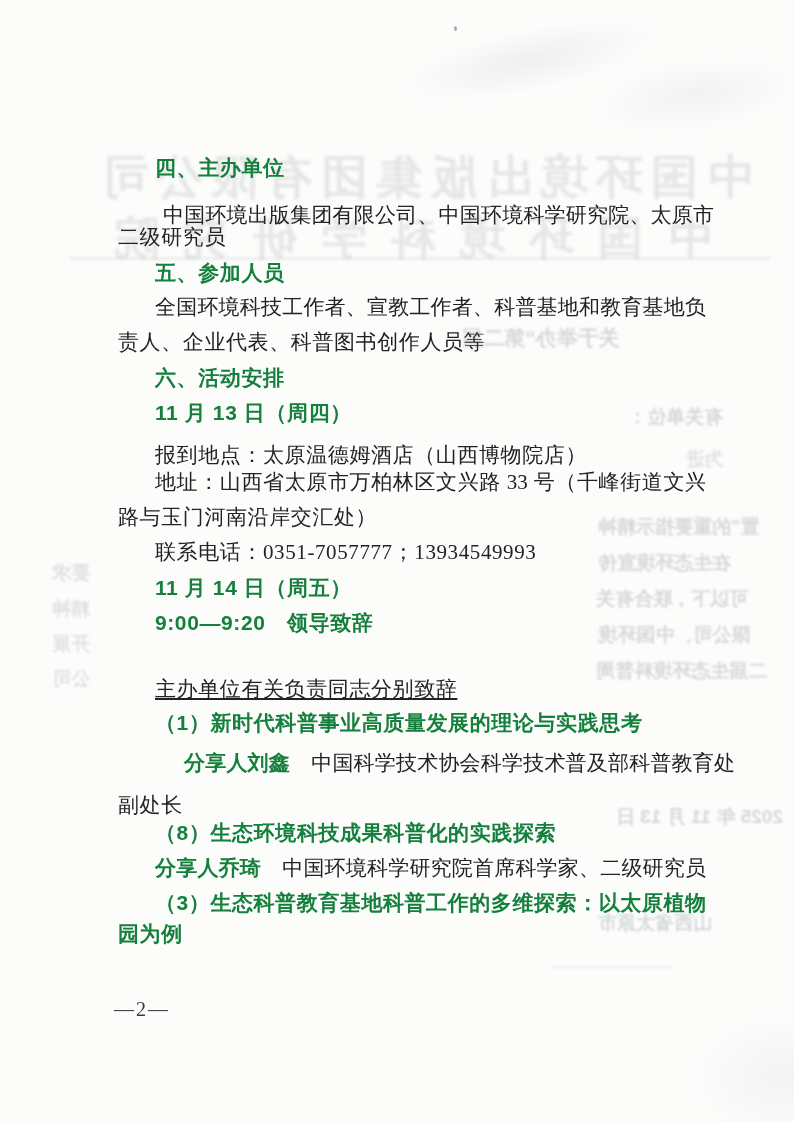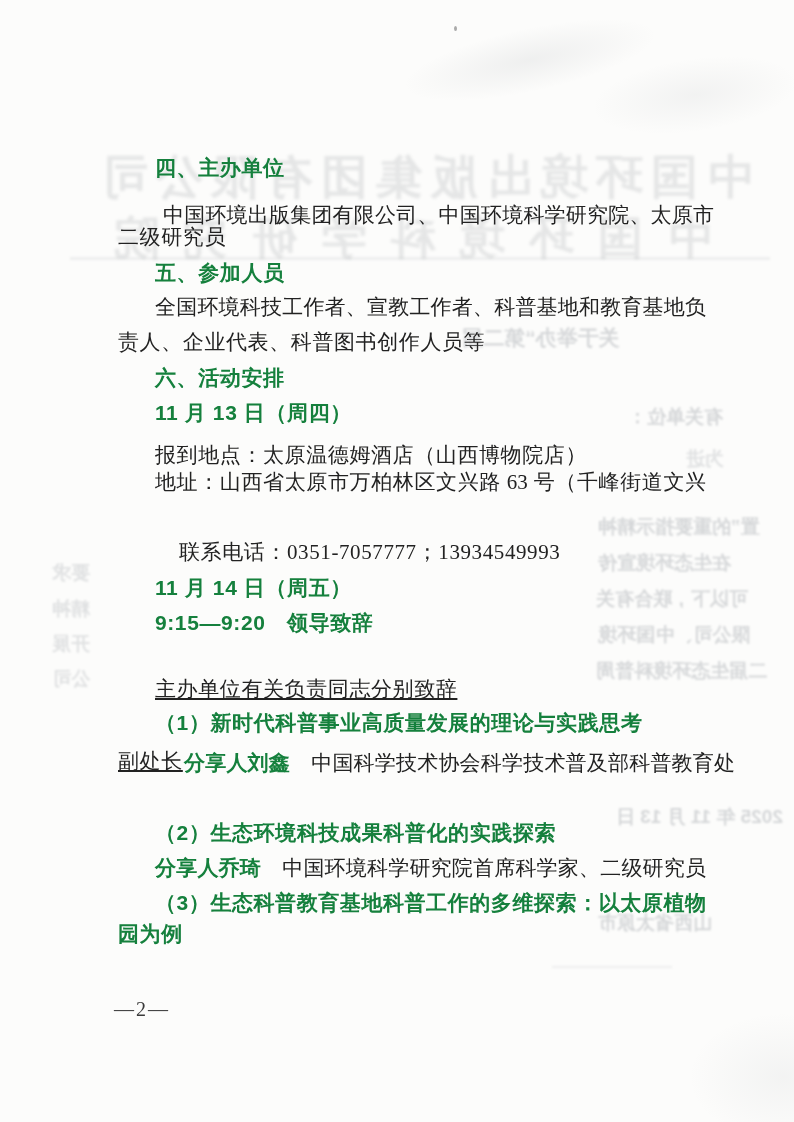--- a/index.html
+++ b/index.html
@@ -74,31 +74,32 @@
 
   <div class="line b" style="top:154px;">四、主办单位</div>
   <div class="line j" style="top:202px;margin-left:8px;">中国环境出版集团有限公司、中国环境科学研究院、太原市</div>
   <div class="line m" style="top:224px;">二级研究员</div>
   <div class="line b" style="top:259px;">五、参加人员</div>
   <div class="line m" style="top:329px;">责人、企业代表、科普图书创作人员等</div>
   <div class="line j" style="top:294px;">全国环境科技工作者、宣教工作者、科普基地和教育基地负</div>
   <div class="line b" style="top:364px;">六、活动安排</div>
   <div class="line b" style="top:399px;">11 月 13 日（周四）</div>
   <div class="line" style="top:434px;margin-top:8px;">报到地点：太原温德姆酒店（山西博物院店）</div>
-  <div class="line j" style="top:469px;">地址：山西省太原市万柏林区文兴路 63 号（千峰街道文兴</div>
-  <div class="line" style="top:539px;margin-left:24px;">联系电话：0351-7057777；13934549993</div>
+  <div class="line j" style="top:469px;">地址：山西省太原市万柏林区文兴路 33 号（千峰街道文兴</div>
+  <div class="line m" style="top:504px;">路与玉门河南沿岸交汇处）</div>
+  <div class="line" style="top:539px;">联系电话：0351-7057777；13934549993</div>
   <div class="line b" style="top:574px;">11 月 14 日（周五）</div>
-  <div class="line b" style="top:609px;">9:15—9:20　领导致辞</div>
+  <div class="line b" style="top:609px;">9:00—9:20　领导致辞</div>
   <div class="line" style="top:676px;text-decoration:underline;">主办单位有关负责同志分别致辞</div>
   <div class="line b" style="top:709px;">（1）新时代科普事业高质量发展的理论与实践思考</div>
   <div class="line j" style="top:749px;margin-left:29px;">
     <span class="seg-b">分享人刘鑫</span><span>　中国科学技术协会科学技术普及部科普教育处</span>
   </div>
-  <div class="line m" style="top:748px;text-decoration:underline;">副处长</div>
-  <div class="line b" style="top:819px;">（2）生态环境科技成果科普化的实践探索</div>
+  <div class="line m" style="top:792px;">副处长</div>
+  <div class="line b" style="top:819px;">（8）生态环境科技成果科普化的实践探索</div>
   <div class="line j" style="top:854px;">
     <span class="seg-b">分享人乔琦</span><span>　中国环境科学研究院首席科学家、二级研究员</span>
   </div>
   <div class="line b j" style="top:889px;">（3）生态科普教育基地科普工作的多维探索：以太原植物</div>
   <div class="line b m" style="top:920px;">园为例</div>
 
   <div class="pagenum">—2—</div>
 
 </div>
 

